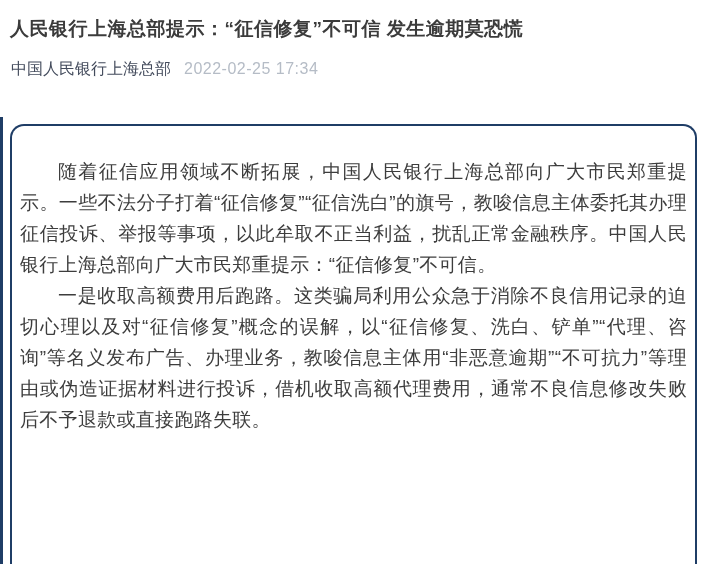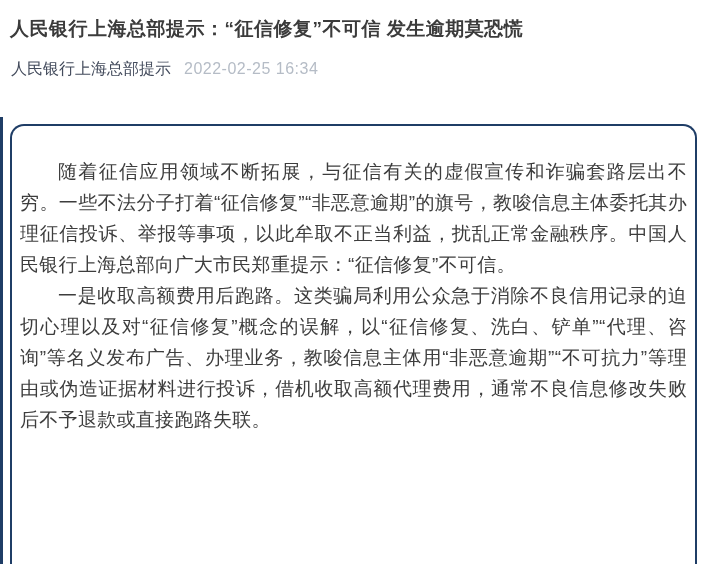--- a/index.html
+++ b/index.html
@@ -72,24 +72,24 @@
     }
   </style>
 </head>
 <body>
 
 <div class="page">
 
   <h1 class="article-title">人民银行上海总部提示：“征信修复”不可信 发生逾期莫恐慌</h1>
 
   <div class="meta-row">
-    <span class="source-link">人民银行上海总部提示</span>
-    <span class="publish-date">2022-02-25 16:34</span>
+    <span class="source-link">中国人民银行上海总部</span>
+    <span class="publish-date">2022-02-25 17:34</span>
   </div>
 
   <div class="left-edge-bar"></div>
 
   <div class="content-box">
-    <p>随着征信应用领域不断拓展，与征信有关的虚假宣传和诈骗套路层出不穷。一些不法分子打着“征信修复”“非恶意逾期”的旗号，教唆信息主体委托其办理征信投诉、举报等事项，以此牟取不正当利益，扰乱正常金融秩序。中国人民银行上海总部向广大市民郑重提示：“征信修复”不可信。</p>
+    <p>随着征信应用领域不断拓展，中国人民银行上海总部向广大市民郑重提示。一些不法分子打着“征信修复”“征信洗白”的旗号，教唆信息主体委托其办理征信投诉、举报等事项，以此牟取不正当利益，扰乱正常金融秩序。中国人民银行上海总部向广大市民郑重提示：“征信修复”不可信。</p>
     <p>一是收取高额费用后跑路。这类骗局利用公众急于消除不良信用记录的迫切心理以及对“征信修复”概念的误解，以“征信修复、洗白、铲单”“代理、咨询”等名义发布广告、办理业务，教唆信息主体用“非恶意逾期”“不可抗力”等理由或伪造证据材料进行投诉，借机收取高额代理费用，通常不良信息修改失败后不予退款或直接跑路失联。</p>
   </div>
 
 </div>
 
 </body></html>

